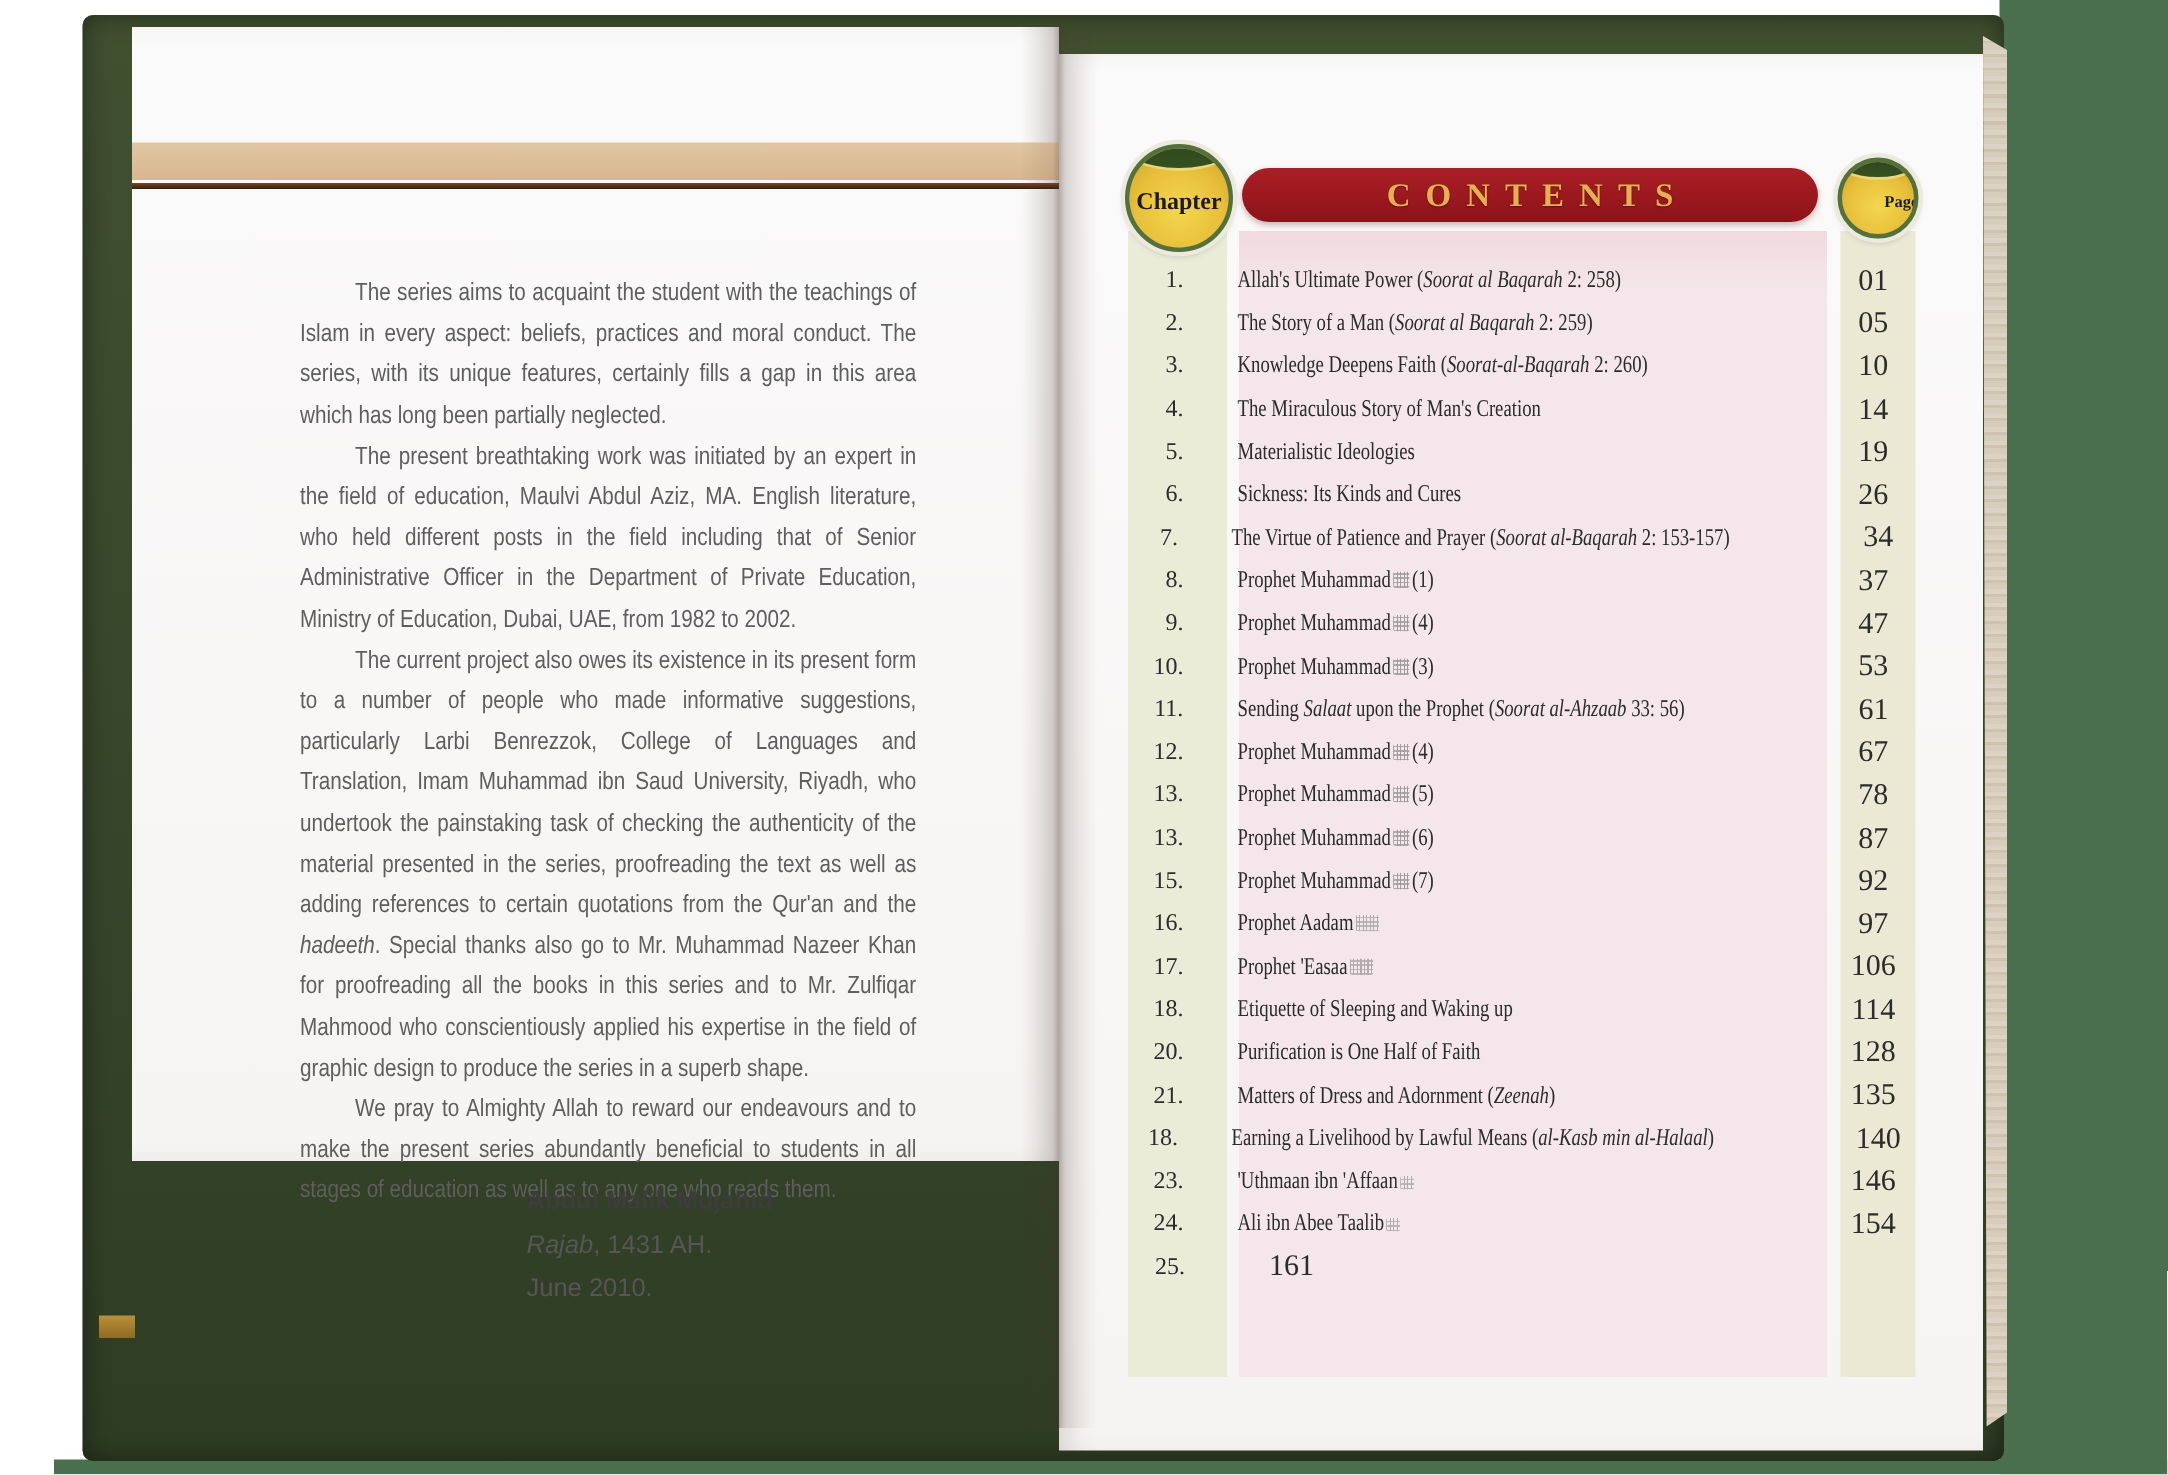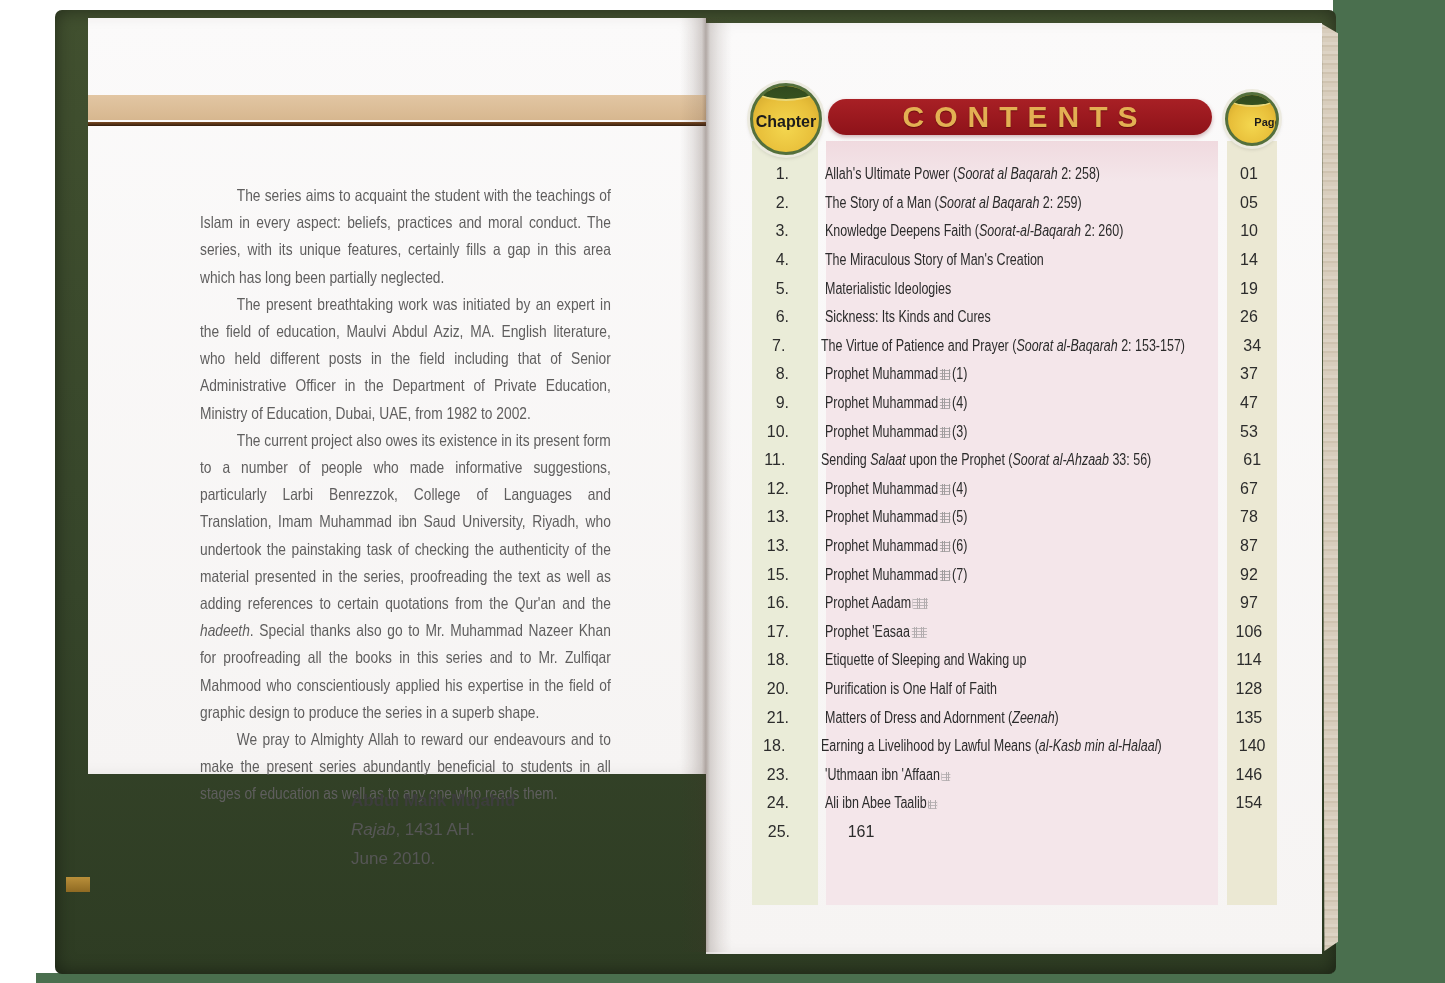--- a/index.html
+++ b/index.html
@@ -11,21 +11,21 @@
   .backdrop-right{left:1333px;top:0;width:112px;height:983px;background:#4a6f4e;}
   .backdrop-bottom{left:36px;top:973px;width:1409px;height:10px;background:#4a6f4e;}
 
   
   .cover{left:55px;top:10px;width:1281px;height:964px;background:linear-gradient(180deg,#41502f,#36452a 60%,#2e3c23);border-radius:7px;box-shadow:inset 0 0 18px rgba(0,0,0,.45);}
   .gold-band{left:66px;top:877px;width:24px;height:15px;background:linear-gradient(180deg,#b98f3a,#8f6a22);}
 
   
   .page{background:linear-gradient(180deg,#fbfafa,#f6f4f3);}
   .left-page{left:88px;top:18px;width:618px;height:756px;box-shadow:inset -14px 0 22px -12px rgba(60,40,30,.25);}
-  .right-page{left:706px;top:23px;width:616px;height:931px;box-shadow:inset 14px 0 22px -12px rgba(60,40,30,.22);}
+  .right-page{left:706px;top:36px;width:616px;height:931px;box-shadow:inset 14px 0 22px -12px rgba(60,40,30,.22);font-family:Liberation Serif, serif;}
   .gutter{left:680px;top:18px;width:52px;height:934px;background:linear-gradient(90deg,rgba(0,0,0,0),rgba(70,50,40,.12) 42%,rgba(70,50,40,.30) 50%,rgba(70,50,40,.10) 58%,rgba(0,0,0,0));pointer-events:none;}
   .page-edges{left:1322px;top:24px;width:16px;height:927px;
      background:repeating-linear-gradient(180deg,#ddd3c4 0 3px,#cfc3b0 3px 5px,#d8cdbc 5px 9px);
      clip-path:polygon(0 0,100% 1%,100% 99%,15% 100%);}
 
   
   .tan-band{left:0;top:77px;width:618px;height:25px;background:linear-gradient(180deg,#e2c6a3,#d7b78f);}
   .brown-line{left:0;top:104px;width:618px;height:4px;background:linear-gradient(180deg,#7a4a22,#341d0c);}
 
   .left-text{left:112px;top:164px;width:492px;color:#5f5e5e;font-size:16.5px;line-height:27.2px;
@@ -34,21 +34,21 @@
   .it{font-style:italic;}
 
   .signature{left:263px;top:768px;color:#565656;font-size:17px;line-height:29px;}
   .sig-name{font-weight:bold;color:#3d3d3d;}
 
   
   .contents-bar{left:122px;top:76px;width:384px;height:36px;border-radius:18px;
      background:linear-gradient(180deg,#a82025,#8e1219);
      display:flex;align-items:center;justify-content:center;
      box-shadow:0 2px 4px rgba(120,40,50,.35);}
-  .contents-bar span{color:#e3b053;font-weight:bold;font-size:30px;letter-spacing:10px;padding-left:10px;text-shadow:0 1px 1px rgba(60,0,0,.5);}
+  .contents-bar span{color:#e3b053;font-weight:bold;font-size:22px;letter-spacing:10px;padding-left:10px;text-shadow:0 1px 1px rgba(60,0,0,.5);}
 
   .badge{border-radius:50%;background:radial-gradient(circle at 50% 62%,#f4d74f 0%,#e8bf3a 55%,#c99e27 100%);
      border:3px solid #54703c;box-shadow:0 0 0 3px #eceadf,0 2px 5px rgba(0,0,0,.25);
      overflow:hidden;display:flex;align-items:center;justify-content:center;}
   .badge::before{content:'';position:absolute;left:-12%;right:-12%;top:-42%;height:62%;border-radius:50%;
      background:linear-gradient(180deg,#24391c,#35511f);border-bottom:2px solid #e9d87a;}
   .badge span{position:relative;color:#1c1c1c;font-weight:bold;z-index:2;margin-top:6px;}
   .chapter-badge{left:44px;top:60px;width:66px;height:66px;}
   .chapter-badge span{font-size:16px;}
   .page-badge{left:519px;top:69px;width:48px;height:48px;}
@@ -60,21 +60,21 @@
   .title-strip{left:120px;width:392px;background:#f4e6ea;}
   .title-strip::before{content:'';position:absolute;left:0;top:0;width:100%;height:40px;background:linear-gradient(180deg,#f0dadf,rgba(244,230,234,0));}
   .page-strip{left:521px;width:50px;background:#ebe8d3;}
 
   
   .toc{left:46px;top:137px;width:530px;display:flex;flex-direction:column;}
   .toc-row{height:28.6px;display:flex;align-items:center;}
   .toc-num{width:66px;box-sizing:border-box;padding-right:28px;text-align:right;font-size:16px;color:#2c2c2c;}
   .toc-title{width:392px;margin-left:8px;font-size:16px;color:#2b2b2b;white-space:nowrap;}
   .toc-title .inner{display:inline-block;transform:scaleX(0.78);transform-origin:0 50%;white-space:nowrap;}
-  .toc-page{width:68px;margin-left:9px;text-align:center;font-size:16px;color:#2c2c2c;}
+  .toc-page{width:68px;margin-left:9px;text-align:center;font-size:20px;color:#2c2c2c;}
 
   
   .sym{display:inline-block;width:14px;height:11px;margin:0 2px;vertical-align:-1px;border-radius:2px;opacity:.7;
      background:repeating-linear-gradient(90deg,#7d7d7d 0 1px,transparent 1px 3px),
                 repeating-linear-gradient(0deg,#8f8f8f 0 1px,transparent 1px 3px);}
   .sym.wide{width:20px;opacity:.55;}
   .sym.small{width:12px;height:9px;opacity:.55;}
 </style>
 </head>
 <body>

